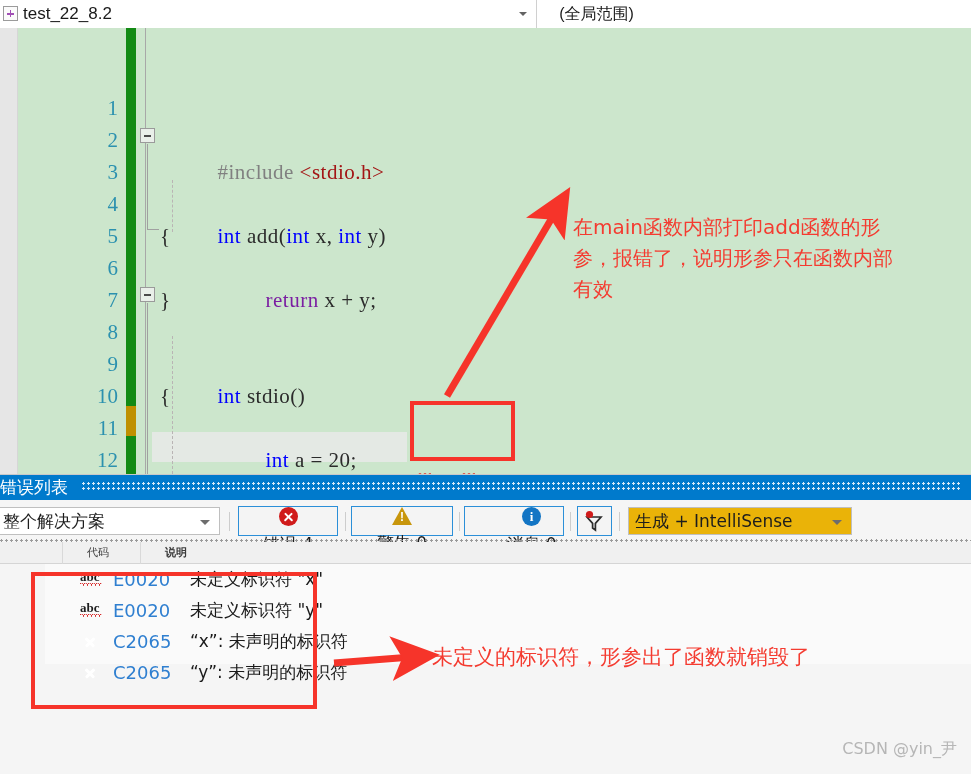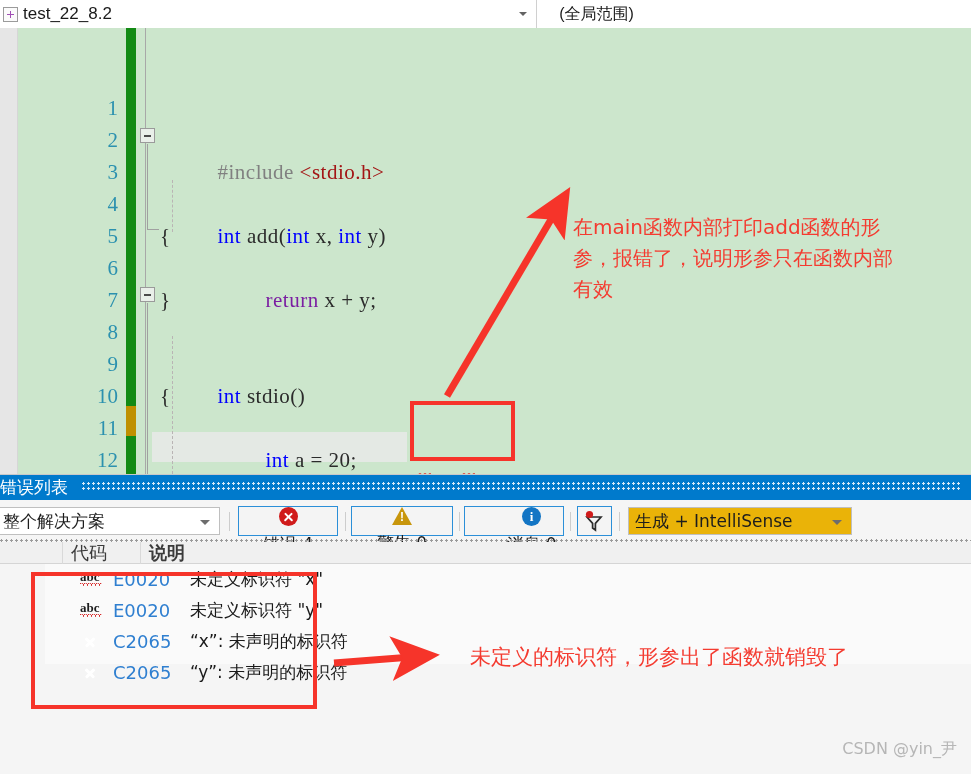--- a/index.html
+++ b/index.html
@@ -8,21 +8,21 @@
     font-family: "Liberation Sans", "DejaVu Sans", sans-serif;
     background: #ffffff;
     overflow: hidden;
   }
   #root { position: relative; width: 971px; height: 774px; background:#fff; }
 
   
   .topbar {
     position: absolute; left:0; top:0; width:883px; height:28px;
     background:#ffffff; border-bottom:1px solid #cfcfcf;
-    display:flex; align-items:flex-start;
+    display:flex; align-items:center;
   }
   .navcombo {
     position:relative; height:28px; background:#fff;
     display:flex; align-items:center;
     border-right:1px solid #d0d0d0;
   }
   .navcombo.left { width:592px; }
   .navcombo.right { width:379px; border-right:none; padding-left:22px; }
   .scope-icon {
     width:15px; height:15px; margin-left:3px; margin-right:5px;
@@ -216,23 +216,23 @@
   }
   .dotline {
     position:absolute; left:0; width:971px; height:3px;
     background: radial-gradient(circle at 1.5px 1.5px, #9a9a9a 1.2px, transparent 1.4px) 0 0/5px 4px;
   }
   .tbl-head {
     position:absolute; left:0; top:67px; width:971px; height:22px;
     background:#f0f0f0; border-bottom:1px solid #d5d5d5;
   }
   .th {
-    position:absolute; top:0; line-height:22px; font-size:18px; color:#3b3b3b;
-    font-family:"DejaVu Sans","Liberation Sans",sans-serif;
-    border-left:1px solid #d9d9d9; height:22px; padding-left:8px;
+    position:absolute; top:0; line-height:22px; font-size:11px; color:#3b3b3b;
+    font-family:"DejaVu Sans","Liberation Sans",sans-serif;
+    border-left:1px solid #d9d9d9; height:22px; padding-left:24px;
   }
   .tbl-body { position:absolute; left:0; top:89px; width:971px; height:100px; background:#fafafa;margin-left:45px; }
   .erow { position:absolute; left:0; width:971px; height:31px; }
   .erow .ic { position:absolute; left:35px; top:6px; width:22px; height:19px; }
   .ic-abc { position:relative; width:24px; height:19px; }
   .ic-abc .txt {
     position:absolute; left:0; top:0; font-size:13px; font-weight:bold;
     color:#1c1c1c; font-family:"Liberation Serif","DejaVu Serif",serif;
     letter-spacing:0px; line-height:14px;
   }
@@ -481,17 +481,17 @@
 
     <svg class="arrow-svg" style="left:0px; top:0px; width:971px; height:300px;">
       <defs>
         <marker id="ahead2" markerWidth="7" markerHeight="7" refX="3" refY="3.2" orient="auto">
           <path d="M0,0 L7,3.2 L0,6.4 L1.6,3.2 Z" fill="#f6342a"></path>
         </marker>
       </defs>
       <line x1="334" y1="188" x2="412" y2="182" stroke="#f6342a" stroke-width="7" marker-end="url(#ahead2)"></line>
     </svg>
 
-    <div class="anno-text" style="left:432px; top:167px; width:460px; font-size:21px;margin-left:38px;">未定义的标识符，形参出了函数就销毁了</div>
+    <div class="anno-text" style="left:432px; top:167px; width:460px; font-size:21px;">未定义的标识符，形参出了函数就销毁了</div>
   </div>
 
   <div class="watermark">CSDN @yin_尹</div>
 </div>
 
 </body></html>

